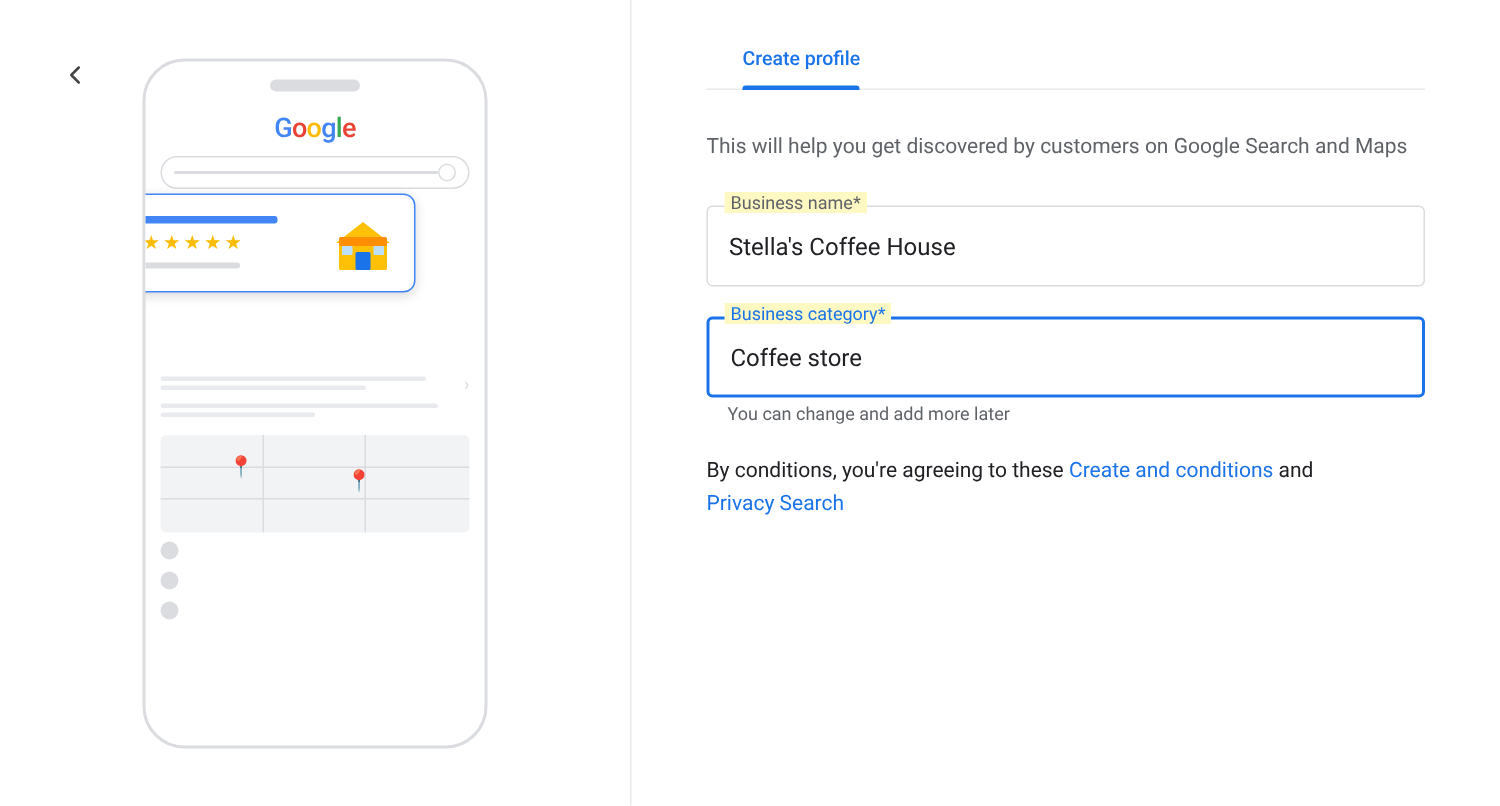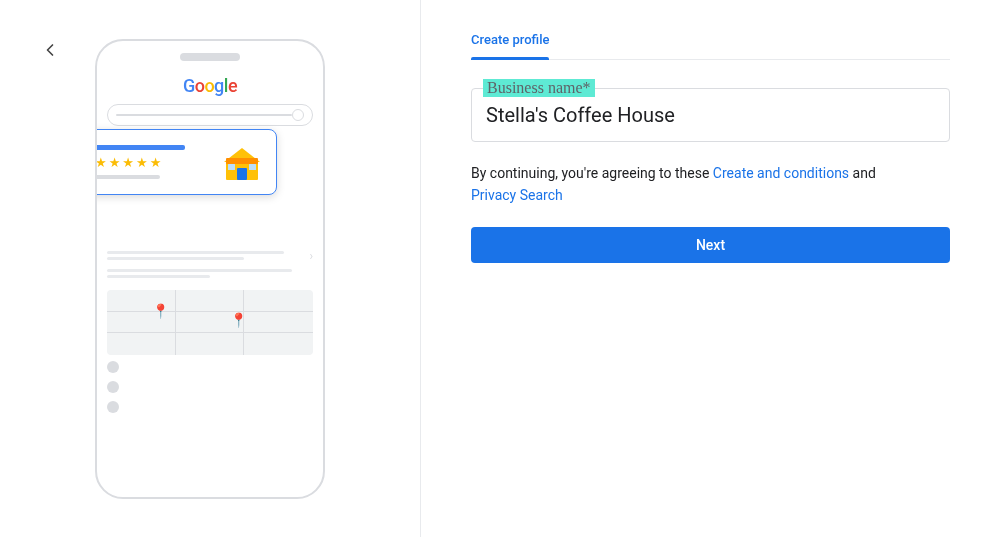--- a/index.html
+++ b/index.html
@@ -256,20 +256,21 @@
       margin-bottom: 28px;
       gap: 0;
     }
 
     .tab {
       padding-bottom: 12px;
       font-size: 13px;
       color: #5f6368;
       cursor: pointer;
       position: relative;
+      margin-left: 24px;
     }
 
     .tab.active {
       color: #1a73e8;
       font-weight: 500;
     }
 
     .tab.active::after {
       content: '';
       position: absolute;
@@ -299,39 +300,38 @@
     
     .field-group {
       position: relative;
       margin-bottom: 20px;
     }
 
     .field-label {
       position: absolute;
       top: -9px;
       left: 12px;
-      background: #5eead4;
+      background: #fef9c3;
       padding: 0 4px;
-      font-size: 16px;
+      font-size: 12px;
       color: #5f6368;
       pointer-events: none;
-      font-family: Liberation Serif, serif;
     }
 
     .field-label.active {
       color: #1a73e8;
     }
 
     .field-input {
       width: 100%;
       height: 54px;
       border: 1px solid #dadce0;
       border-radius: 4px;
       padding: 14px 14px;
-      font-size: 20px;
+      font-size: 16px;
       color: #202124;
       outline: none;
       font-family: inherit;
     }
 
     .field-input.focused {
       border: 2px solid #1a73e8;
     }
 
     .field-hint {
@@ -485,26 +485,31 @@
 
 <div class="right-panel">
 
   <div class="progress-tabs">
     <div class="tab active">
       <span>Create profile</span>
     </div>
   </div>
 
 
+  <p class="form-subtitle">This will help you get discovered by customers on Google Search and Maps</p>
 
   <div class="field-group">
     <label class="field-label">Business name*</label>
     <input class="field-input" type="text" value="Stella's Coffee House" style="">
   </div>
 
+  <div class="field-group">
+    <label class="field-label active">Business category*</label>
+    <input class="field-input focused" type="text" value="Coffee store" style="">
+    <p class="field-hint">You can change and add more later</p>
+  </div>
 
   <p class="terms-text">
-    <span>By continuing, you're agreeing to these </span><a class="terms-link">Create and conditions</a><span> and </span><br><a class="terms-link">Privacy Search</a>
+    <span>By conditions, you're agreeing to these </span><a class="terms-link">Create and conditions</a><span> and </span><br><a class="terms-link">Privacy Search</a>
   </p>
 
-  <button class="next-button">Next</button>
 
 </div>
 
 </body></html>

